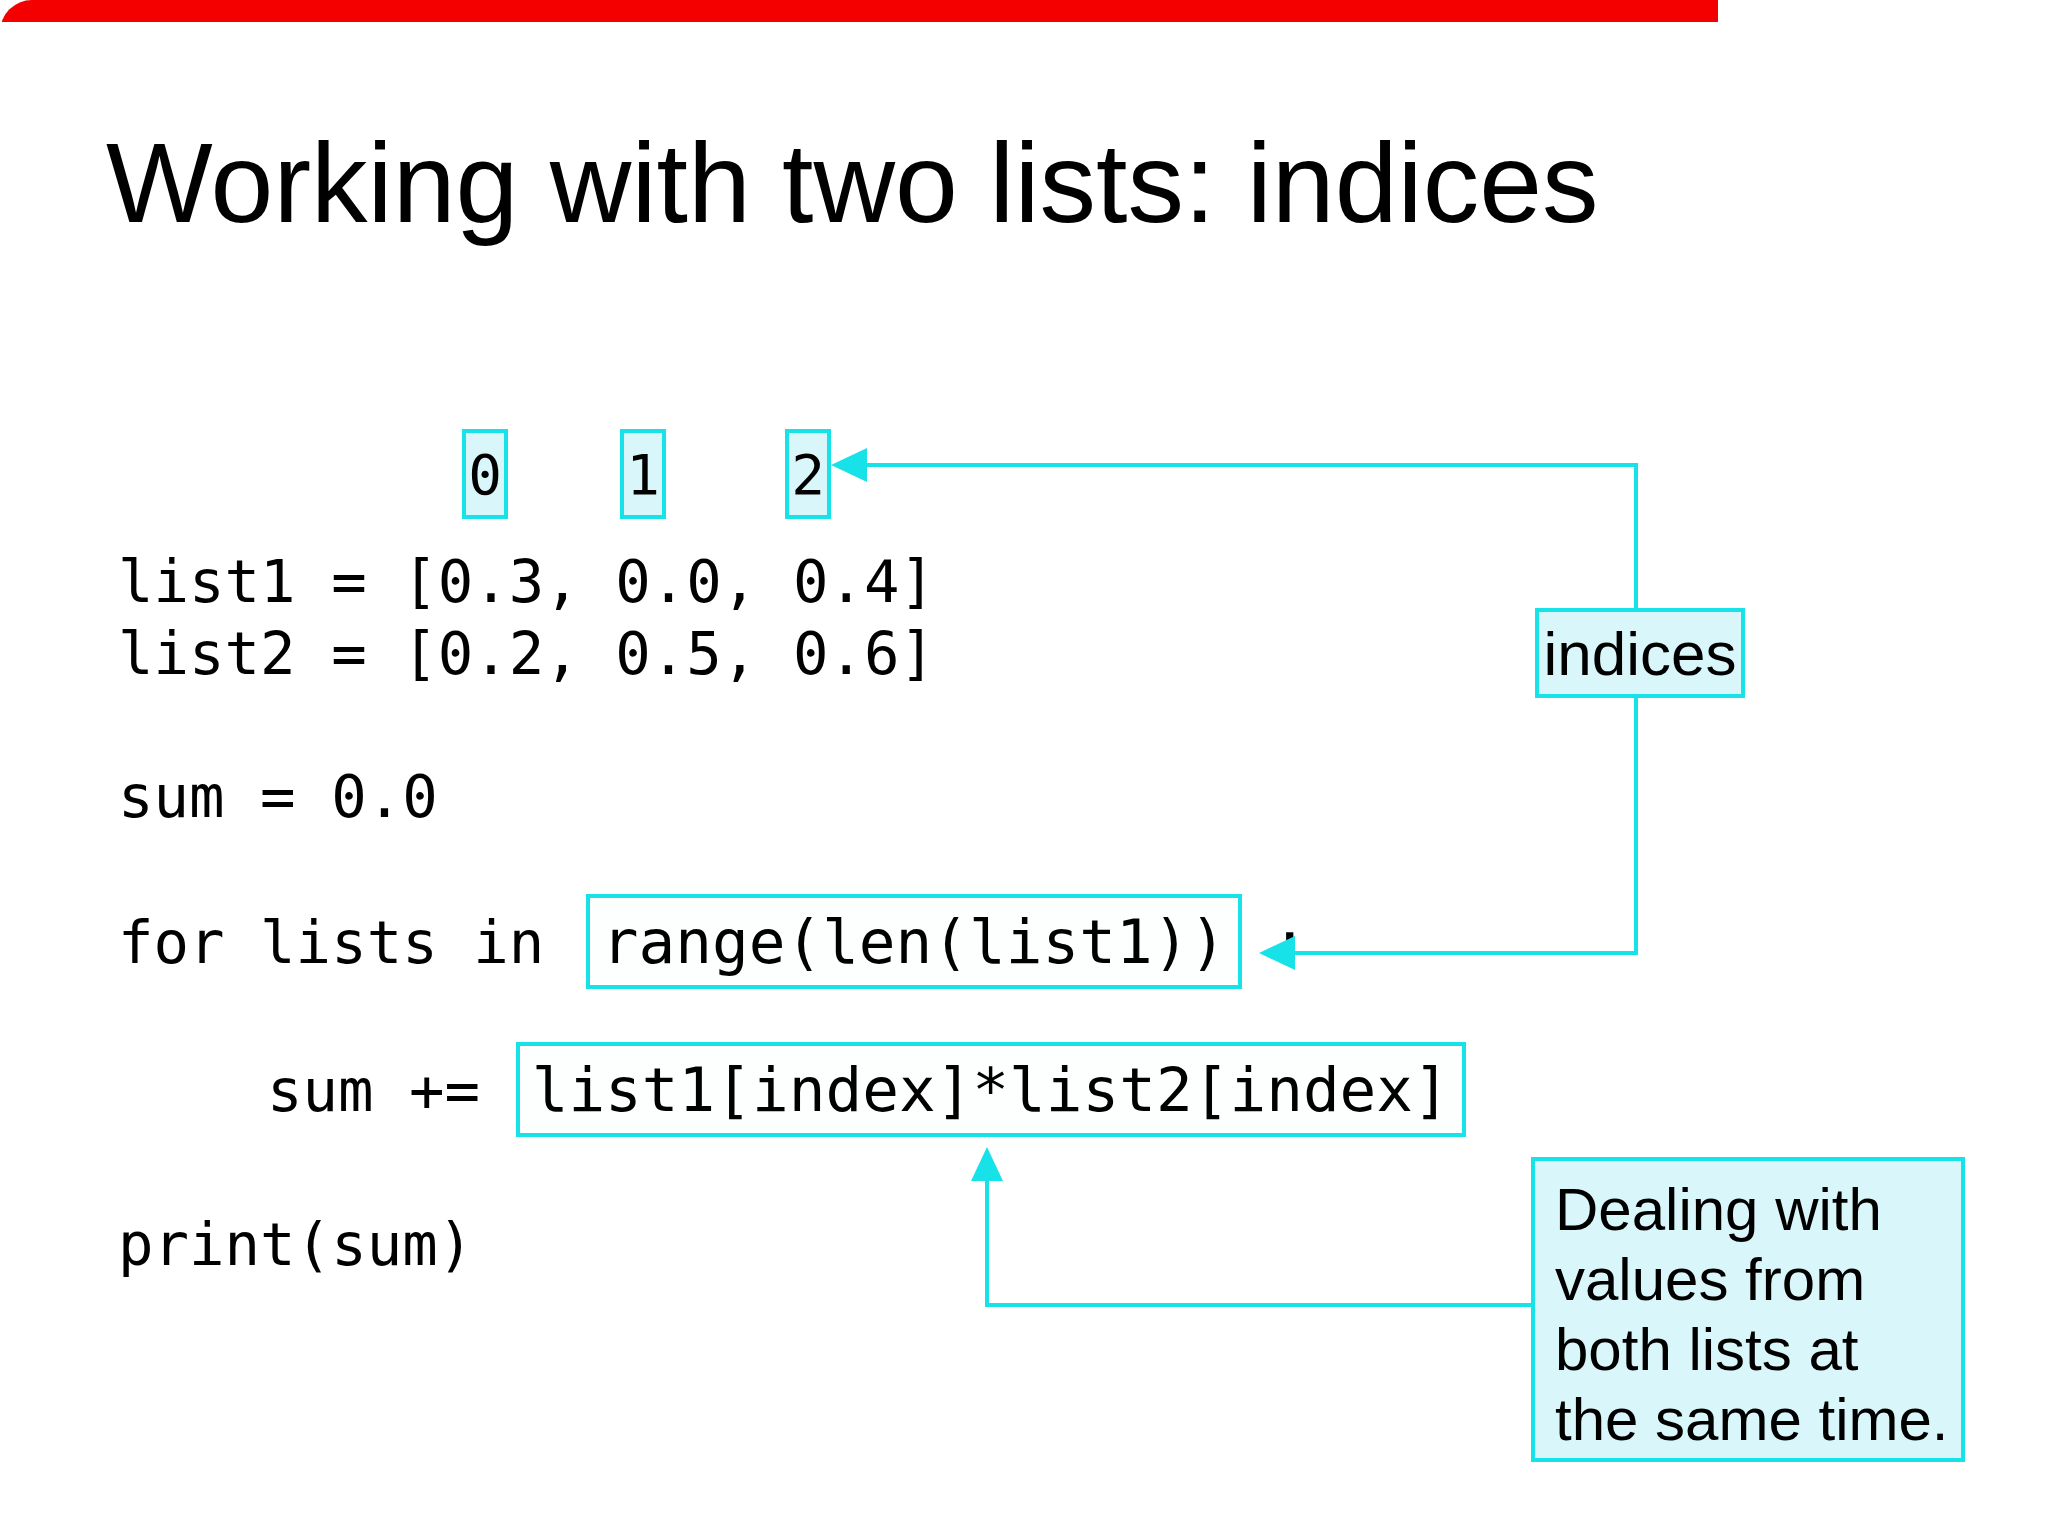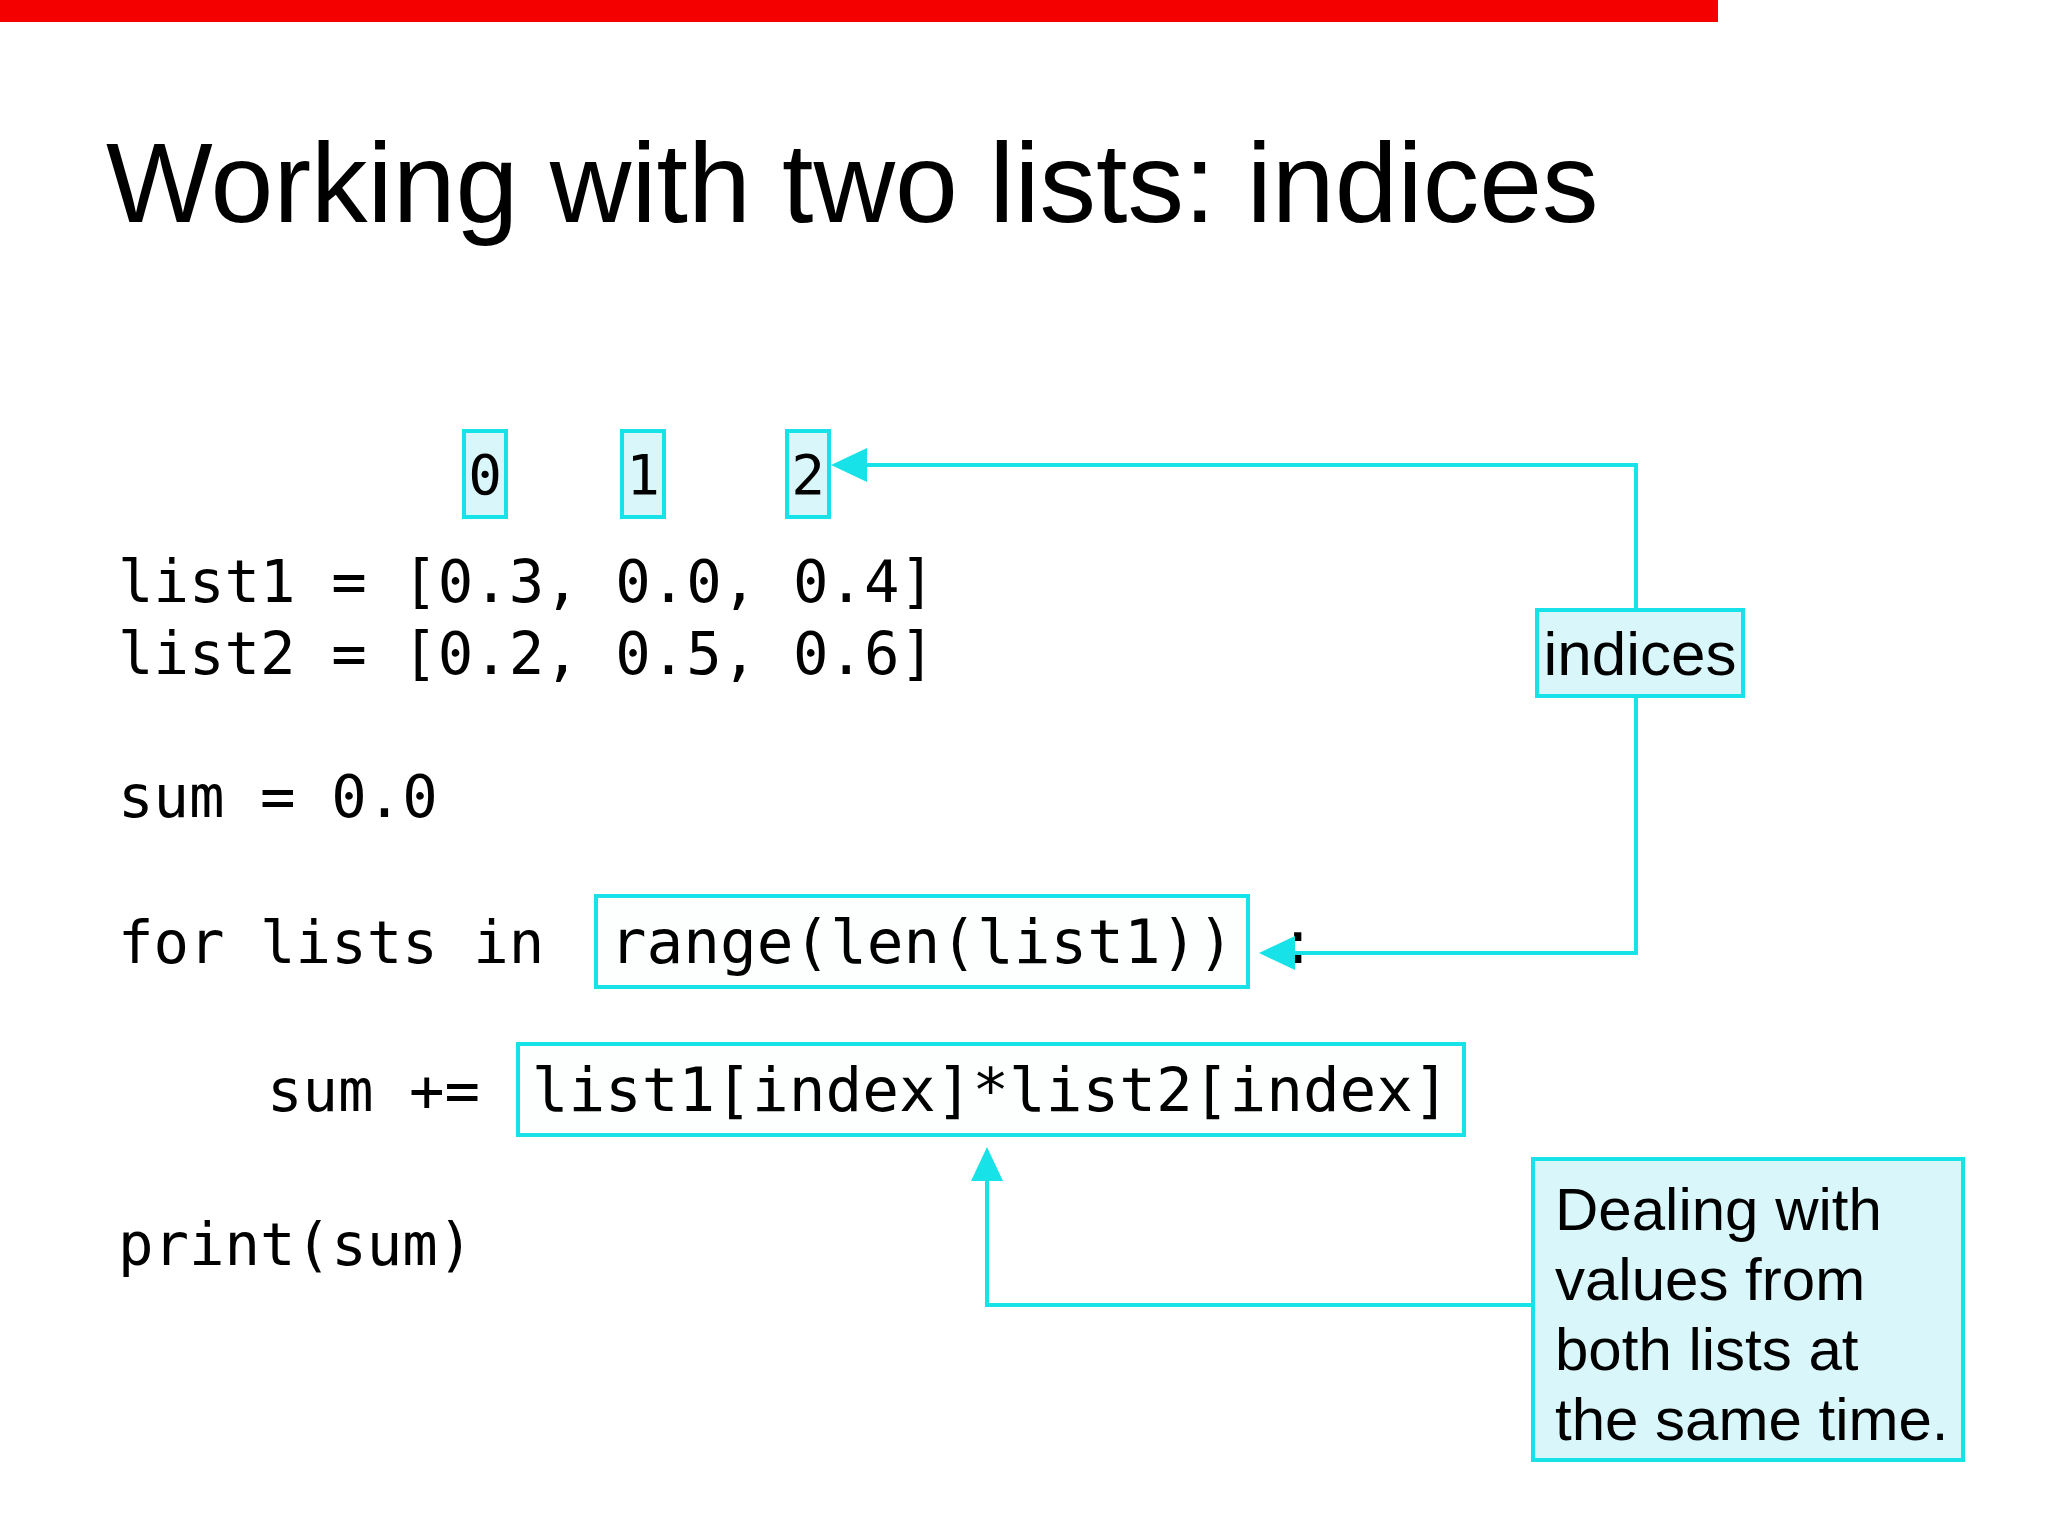--- a/index.html
+++ b/index.html
@@ -4,36 +4,36 @@
 <style>
   :root{
     --accent:#17e2e8;
     --fill:#d9f7fa;
     --ink:#000000;
     --red:#f40000;
   }
   html,body{margin:0;padding:0;background:#ffffff;}
   .stage{
     position:relative;width:2048px;height:1535px;background:#ffffff;overflow:hidden;
-    font-family:"Liberation Sans",sans-serif;color:var(--ink);
+    font-family:"Liberation Sans",sans-serif;color:var(--ink);border-radius:32px;
   }
   .redbar{position:absolute;left:0;top:0;width:1718px;height:22px;background:var(--red);}
   .title{
     position:absolute;left:106px;top:124px;margin:0;font-weight:400;
     font-size:113px;line-height:1.05;white-space:nowrap;color:var(--ink);
   }
   
   .code{
     position:absolute;font-family:"DejaVu Sans Mono",monospace;font-size:59px;
     line-height:1.2;white-space:pre;color:var(--ink);
   }
   .cbox{
     font-size:61px;border:4px solid var(--accent);padding:8px 12px;background:#fdffff;
   }
-  .cbox.shift{margin-left:14px;}
+  .cbox.shift{margin-left:6px;}
   .colon{margin-left:30px;}
   
   .idx{
     position:absolute;top:429px;width:46px;height:90px;box-sizing:border-box;
     border:4px solid var(--accent);background:var(--fill);
     display:flex;align-items:center;justify-content:center;
     font-family:"DejaVu Sans Mono",monospace;font-size:56px;z-index:2;
   }
   
   .hline,.vline{position:absolute;background:var(--accent);z-index:1;}

